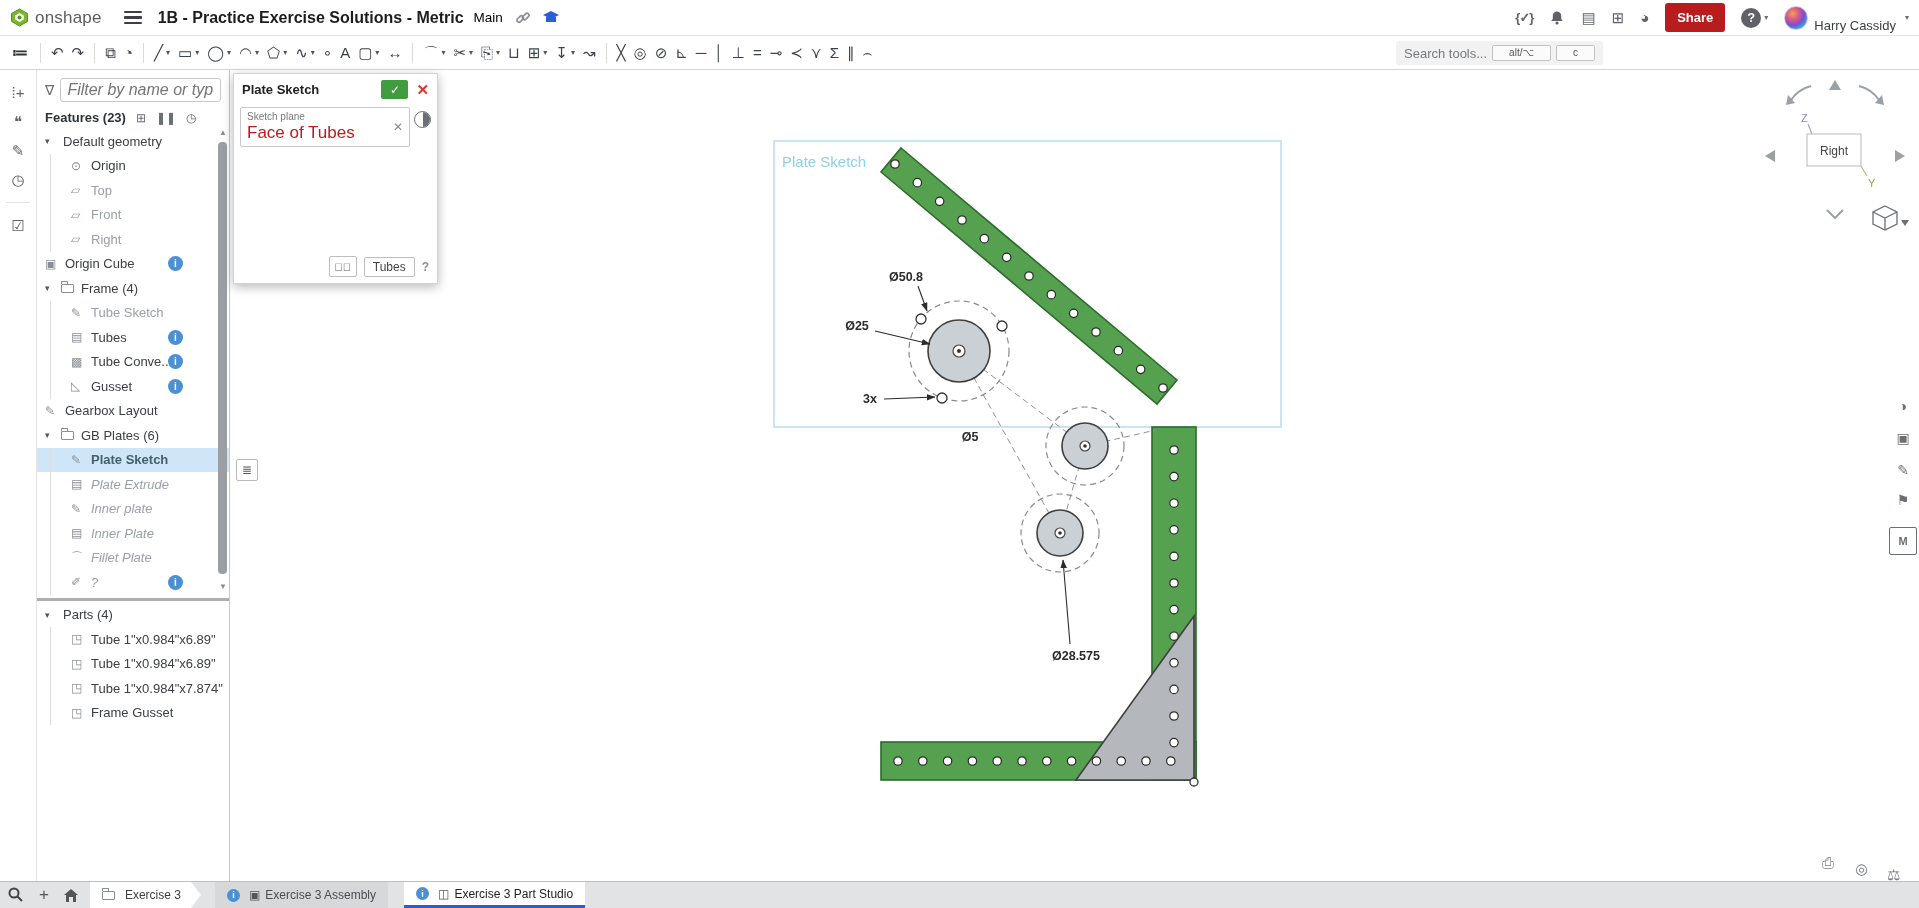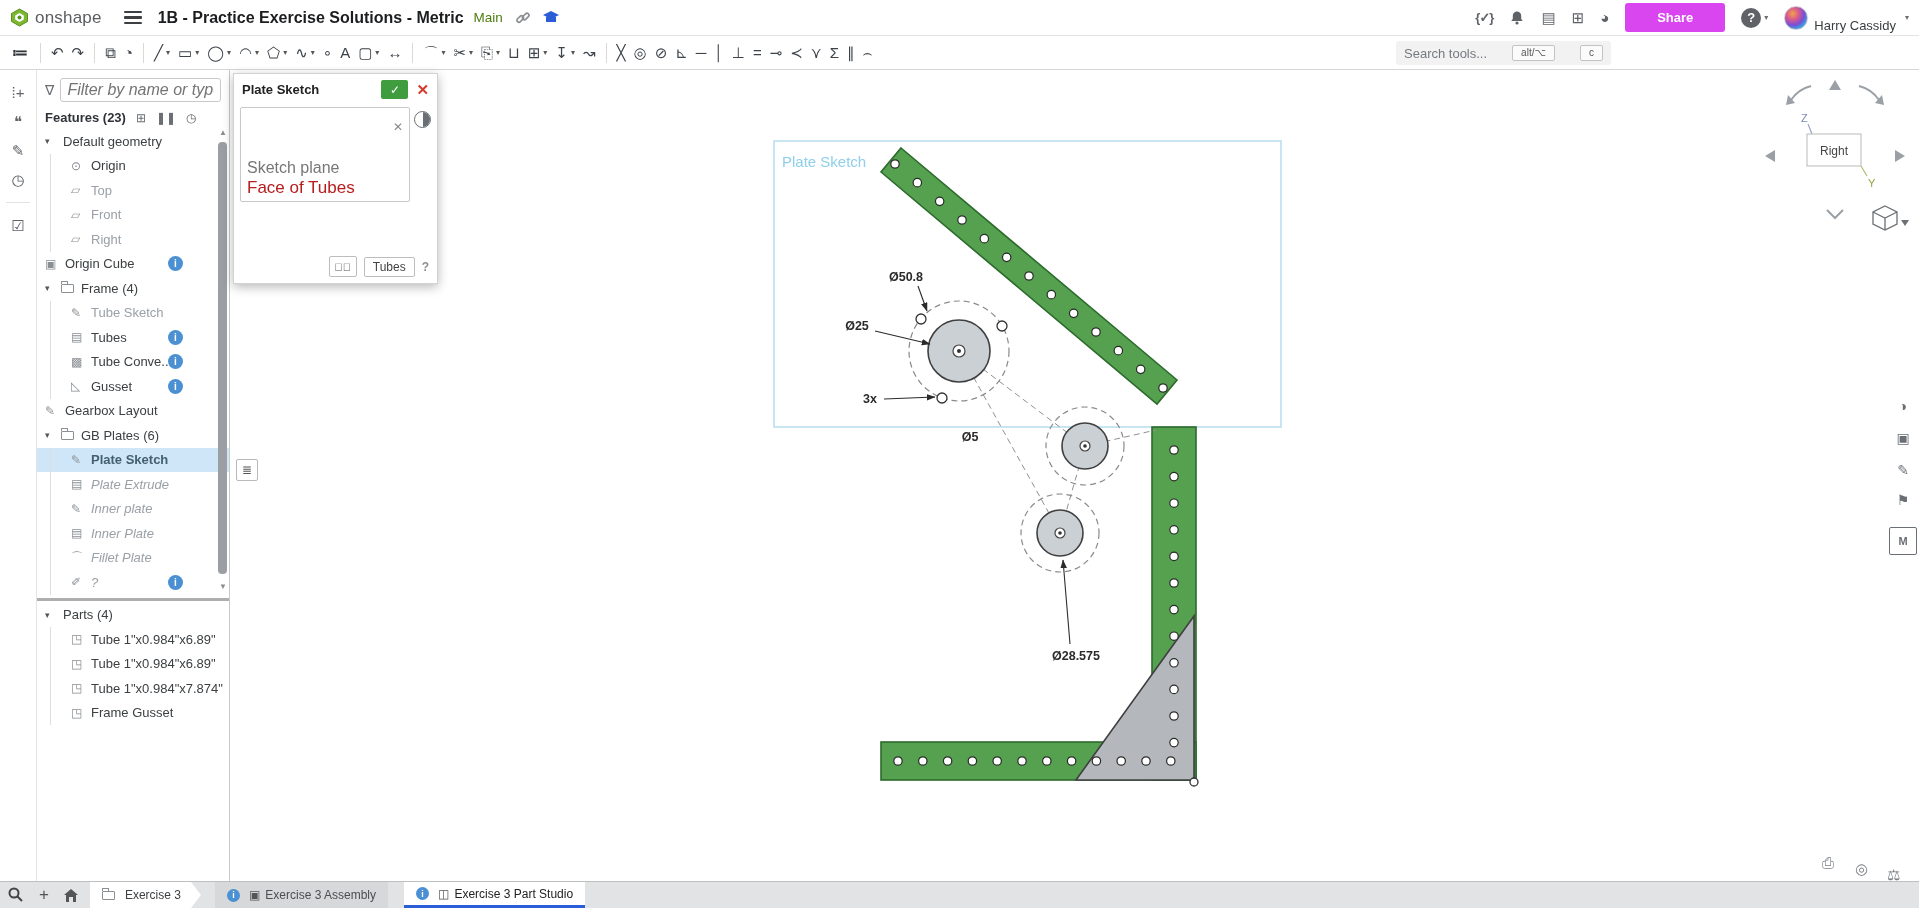--- a/index.html
+++ b/index.html
@@ -6,46 +6,46 @@
   .app{position:relative;width:1919px;height:908px;font-family:"Liberation Sans",sans-serif;
        color:#333;overflow:hidden;background:#fff;-webkit-font-smoothing:antialiased;}
   
   .topbar{position:absolute;left:0;top:0;right:0;height:36px;background:#fff;
           border-bottom:1px solid #e3e3e3;display:flex;align-items:center;padding:0 10px;box-sizing:border-box;}
   .logo{display:flex;align-items:center;gap:6px;}
   .logo-text{font-size:17px;color:#5b5d60;letter-spacing:.2px;}
   .hamburger{margin:0 16px 0 22px;width:18px;cursor:pointer;}
   .hamburger div{height:2.6px;background:#3c4043;margin:3px 0;border-radius:1px;}
   .doc-title{font-size:16px;font-weight:bold;color:#1c1d1f;white-space:nowrap;}
-  .branch{font-size:13.5px;color:#4d7c0f;margin-left:10px;}
+  .branch{font-size:13.5px;color:#000000;margin-left:10px;}
   .tb-ic{margin-left:12px;display:flex;align-items:center;color:#6a6f75;}
   .top-right{margin-left:auto;display:flex;align-items:center;gap:16px;}
   .tr-ic{font-size:15px;color:#5f6368;display:flex;align-items:center;cursor:pointer;}
   .versions-glyph{font-size:13px;font-weight:bold;letter-spacing:-1px;}
-  .share-btn{background:#d946ef;color:#fff;font-size:13px;font-weight:bold;border:none;
-             border-radius:3px;padding:7px 32px;cursor:pointer;}
+  .share-btn{background:#b91c1c;color:#fff;font-size:13px;font-weight:bold;border:none;
+             border-radius:3px;padding:7px 12px;cursor:pointer;}
   .help-btn{width:20px;height:20px;border-radius:50%;background:#5f6368;color:#fff;font-weight:bold;
             font-size:13px;display:flex;align-items:center;justify-content:center;cursor:pointer;}
   .caret{font-size:8px;color:#6a6f75;margin-left:3px;}
   .avatar{width:22px;height:22px;border-radius:50%;
           background:radial-gradient(circle at 35% 30%,#f0a24a 0%,#d8588f 30%,#7a4fd4 55%,#2bb3e8 80%,#1a6fd4 100%);
           border:1px solid #ccc;}
   .user-name{font-size:13px;color:#3c4043;margin-top:16px;}
   
   .toolbar{position:absolute;left:0;top:36px;right:0;height:34px;background:#fff;
            border-bottom:1px solid #d6d6d6;display:flex;align-items:center;padding:0 6px;box-sizing:border-box;}
   .tbtn{display:flex;align-items:center;padding:2px 3px;margin:0 1px;border-radius:2px;cursor:pointer;}
   .tg{font-size:15px;color:#3d434b;line-height:1;}
   .tbtn .caret{color:#555;}
   .tsep{width:1px;height:20px;background:#d9d9d9;margin:0 6px;display:inline-block;}
   .feat-toggle{font-size:16px;color:#2f3338;font-weight:bold;padding:2px 6px;cursor:pointer;}
   .search-tools{position:absolute;left:1396px;top:5px;height:24px;display:flex;align-items:center;
                 gap:5px;color:#757a80;font-size:13px;background:#f2f2f2;border-radius:3px;padding:0 8px;cursor:text;}
   .kbd{font-size:10px;color:#555;background:#fbfbfb;border:1px solid #c3c3c3;border-radius:2px;
-       padding:1px 8px;line-height:1.2;margin-left:20px;}
+       padding:1px 16px;line-height:1.2;}
   
   .rail{position:absolute;left:0;top:70px;bottom:27px;width:37px;background:#fff;
         border-right:1px solid #e4e4e4;display:flex;flex-direction:column;align-items:center;padding-top:8px;box-sizing:border-box;}
   .rail .rbtn{font-size:15px;color:#5f6368;margin:7px 0;cursor:pointer;line-height:1;}
   .rail .rsep{width:24px;height:1px;background:#e2e2e2;margin:8px 0;}
   
   .features{position:absolute;left:37px;top:70px;bottom:27px;width:193px;background:#fff;
             border-right:1px solid #c9c9c9;box-sizing:border-box;font-size:13px;}
   .filter-row{display:flex;align-items:center;padding:8px 8px 4px 8px;gap:6px;}
   .funnel{color:#6a6f75;font-size:14px;}
@@ -85,21 +85,21 @@
   
   .dialog{position:absolute;left:233px;top:73px;width:205px;height:211px;background:#fff;
           border:1px solid #d2d2d2;box-shadow:0 3px 10px rgba(0,0,0,.28);box-sizing:border-box;z-index:5;font-size:13px;}
   .dlg-head{display:flex;align-items:center;padding:6px 8px;}
   .dlg-title{font-weight:bold;color:#222;flex:1;}
   .dlg-ok{width:27px;height:19px;background:#3f9c3f;border-radius:2px;color:#fff;font-size:12px;
           display:flex;align-items:center;justify-content:center;cursor:pointer;}
   .dlg-x{color:#d43a2a;font-weight:bold;font-size:15px;margin-left:8px;cursor:pointer;}
   .plane-row{display:flex;align-items:flex-start;padding:2px 6px 0 6px;gap:4px;}
   .plane-field{flex:1;border:1px solid #c9c9c9;border-radius:2px;padding:3px 6px;position:relative;}
-  .plane-label{font-size:16px;color:#777;margin-top:48px;}
+  .plane-label{font-size:10px;color:#777;}
   .plane-value{font-size:17px;color:#b91c1c;margin-top:1px;}
   .plane-clear{position:absolute;right:6px;top:12px;color:#8a8a8a;font-size:12px;cursor:pointer;}
   .mc-icon{width:15px;height:15px;border-radius:50%;border:1.5px solid #6a6f75;margin-top:4px;position:relative;overflow:hidden;flex:none;}
   .mc-icon::after{content:"";position:absolute;right:0;top:0;width:50%;height:100%;background:#6a6f75;}
   .cb-row{display:flex;align-items:center;padding:6px 10px;gap:9px;}
   .cb{width:13px;height:13px;border:1.5px solid #8a8f94;border-radius:2px;box-sizing:border-box;flex:none;cursor:pointer;}
   .cb.on{background:#1b64d8;border-color:#1b64d8;position:relative;}
   .cb.on::after{content:"✓";color:#fff;font-size:10px;position:absolute;left:1.5px;top:-0.5px;}
   .cb-label{color:#555;font-size:12.5px;}
   .cb-row.first .cb-label{color:#333;}

